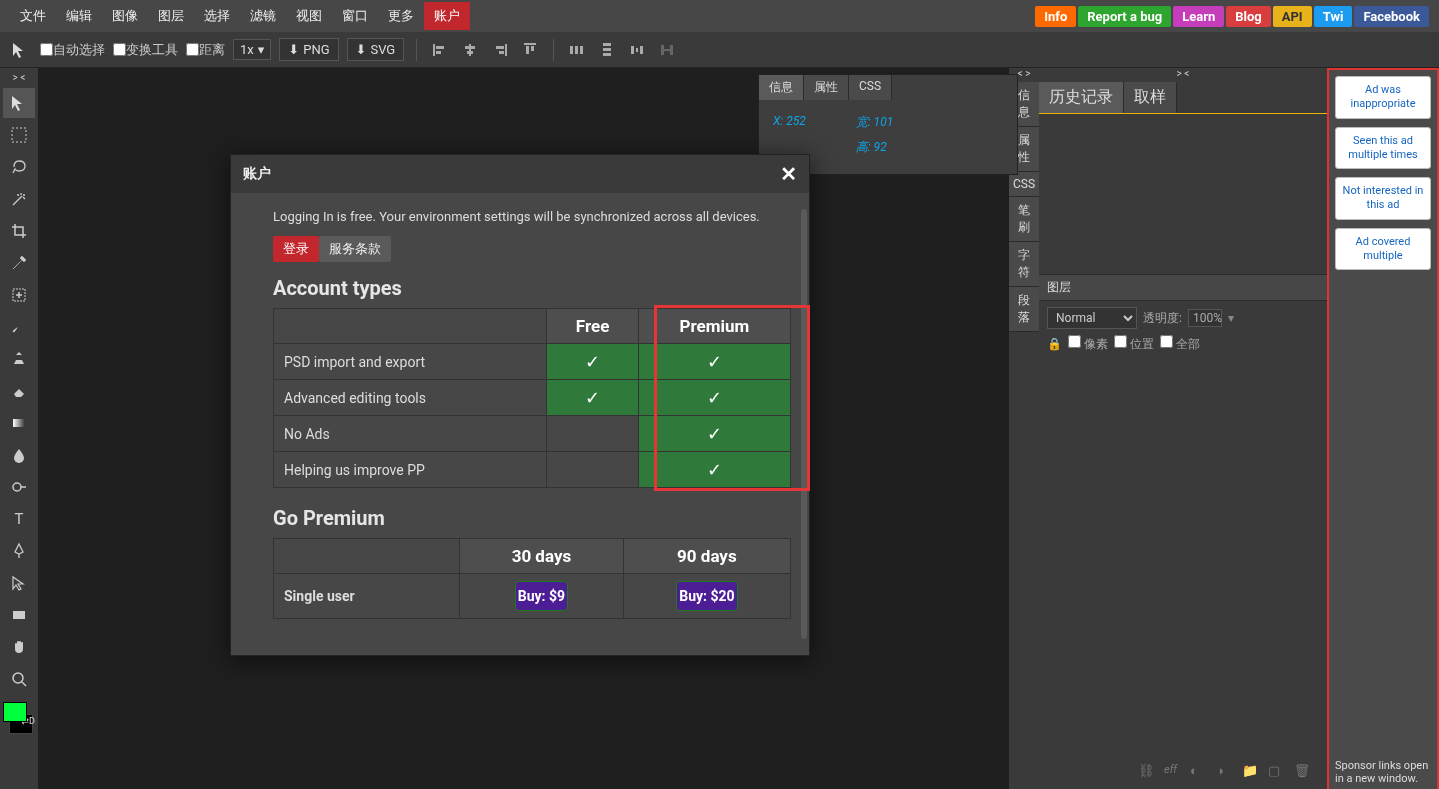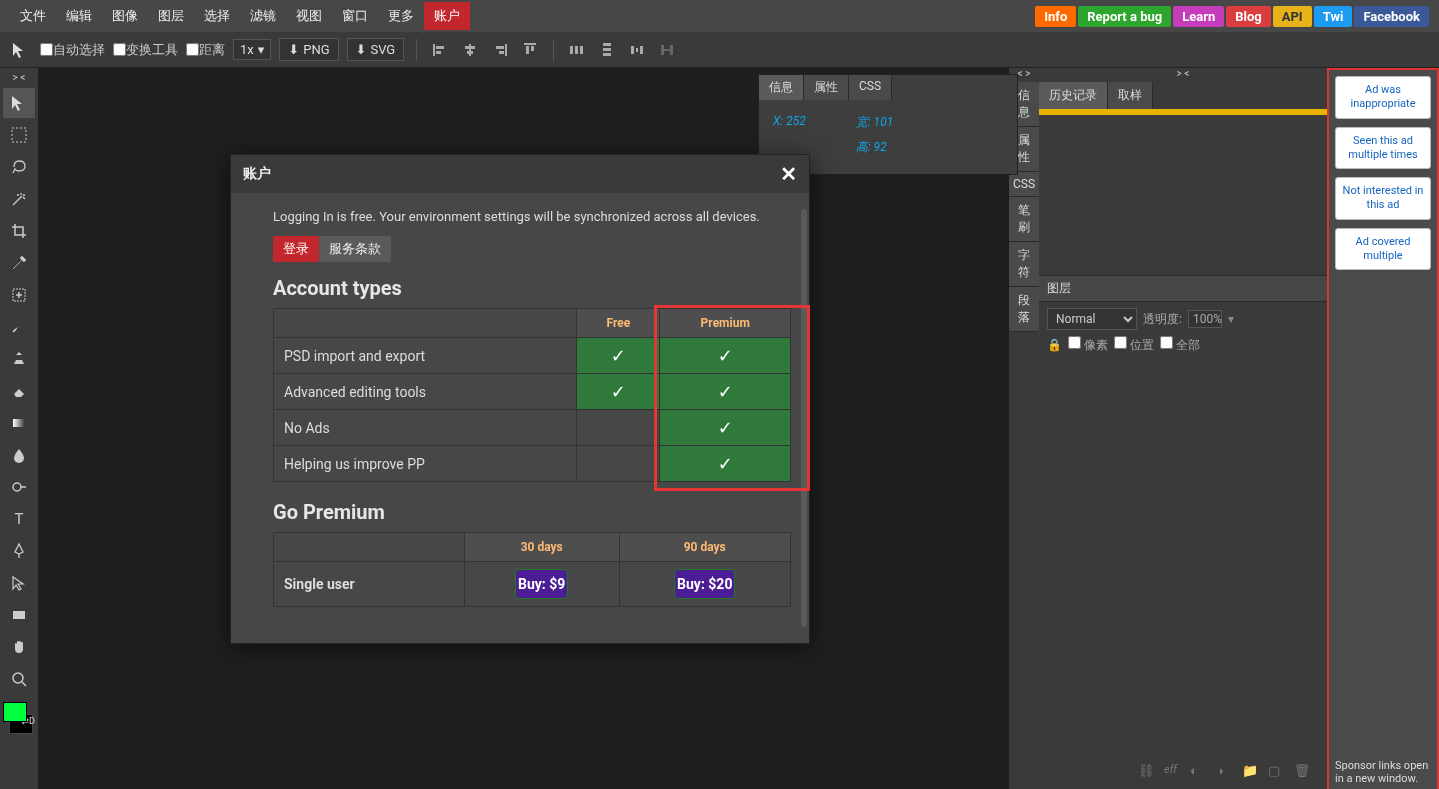--- a/index.html
+++ b/index.html
@@ -40,21 +40,21 @@
 .left-tools .swatch-fg { position: absolute; left: 2px; top: 0; z-index: 2; }
 .left-tools .swatch-bg { position: absolute; left: 8px; top: 18px; }
 .left-tools .swatch-reset { position: absolute; right: 2px; top: 20px; font-size: 9px; color: #ddd; }
 .left-tools .chev-lbl { font-size: 10px; color: #ccc; height: 14px; }
 
 .canvas-area { flex: 1; background: #1f1f1f; position: relative; }
 
 
 .right-area { width: 288px; background: #3a3a3a; display: flex; flex-direction: column; }
 .right-area .chev-lbl { font-size: 10px; color: #ccc; text-align: center; height: 14px; }
-.right-tabs { display: flex; gap: 0; font-size: 12px; border-bottom: 6px solid #eab308; }
+.right-tabs { display: flex; gap: 0; font-size: 16px; border-bottom: 1px solid #eab308; }
 .right-tabs .rtab { padding: 5px 10px; background: #4a4a4a; color: #ddd; cursor: pointer; border-right: 1px solid #2a2a2a; }
 .right-tabs .rtab.active { background: #5a5a5a; }
 .section-label { background: #474747; color: #ddd; font-size: 12px; padding: 4px 8px; border-top: 1px solid #2a2a2a; border-bottom: 1px solid #2a2a2a; }
 .layer-opts { padding: 6px 8px; display: flex; flex-direction: column; gap: 6px; font-size: 12px; color: #aaa; }
 .layer-opts .row { display: flex; align-items: center; gap: 6px; }
 .layer-opts select { background: #333; color: #ccc; border: 1px solid #555; padding: 2px 4px; font-size: 12px; width: 90px; }
 .layer-opts .opacity-box { background: #333; border: 1px solid #555; padding: 1px 4px; width: 34px; text-align: right; }
 .layer-locks { display: flex; gap: 8px; align-items: center; }
 .layer-footer { position: absolute; bottom: 6px; left: 1040px; width: 280px; display: flex; justify-content: flex-end; gap: 10px; color: #777; font-size: 13px; padding: 4px 10px; }
 .layer-footer .ficon { width: 16px; height: 16px; }
@@ -82,21 +82,21 @@
 .modal .titlebar { background: #3a3a3a; color: #eee; font-size: 14px; font-weight: bold; padding: 9px 12px; display: flex; justify-content: space-between; align-items: center; }
 .modal .titlebar .close-x { color: #fff; font-size: 20px; cursor: pointer; line-height: 1; }
 .modal .body { padding: 16px 18px 18px 18px; color: #ddd; font-size: 14px; position: relative; margin-left: 24px; }
 .modal .intro { margin-bottom: 12px; font-size: 13px; color: #ddd; }
 .modal .tabs { display: flex; margin-bottom: 14px; }
 .modal .tabs .mtab { padding: 4px 10px; background: #5a5a5a; color: #eee; font-size: 13px; cursor: pointer; border-radius: 2px; }
 .modal .tabs .mtab.active { background: #c1272d; color: #fff; }
 .modal h3 { color: #e6e6e6; font-size: 20px; font-weight: bold; margin-bottom: 8px; }
 .modal table { width: 100%; border-collapse: collapse; margin-bottom: 18px; }
 .modal table th, .modal table td { border: 1px solid #333; padding: 7px 10px; text-align: left; font-size: 14px; }
-.modal table th { background: #4e4e4e; color: #fdba74; font-weight: bold; text-align: center; font-size: 12px; }
+.modal table th { background: #4e4e4e; color: #ffffff; font-weight: bold; text-align: center; font-size: 17px; }
 .modal table td.center { text-align: center; }
 .modal table td.yes { background: #2f7a3a; color: #fff; }
 .modal .premium-col-outline { position: absolute; border: 3px solid #e53535; pointer-events: none; }
 .modal .buy-btn { background: #4c1d95; color: #fff; font-weight: bold; padding: 6px 2px; border-radius: 4px; display: inline-block; cursor: pointer; border: 1px solid #1d7a1d; }
 .modal .scroll-hint { position: absolute; right: 2px; top: 16px; bottom: 16px; width: 6px; background: #5a5a5a; border-radius: 3px; }
 
 .check { font-size: 18px; }
 svg { display: block; }
 </style>
 </head>

